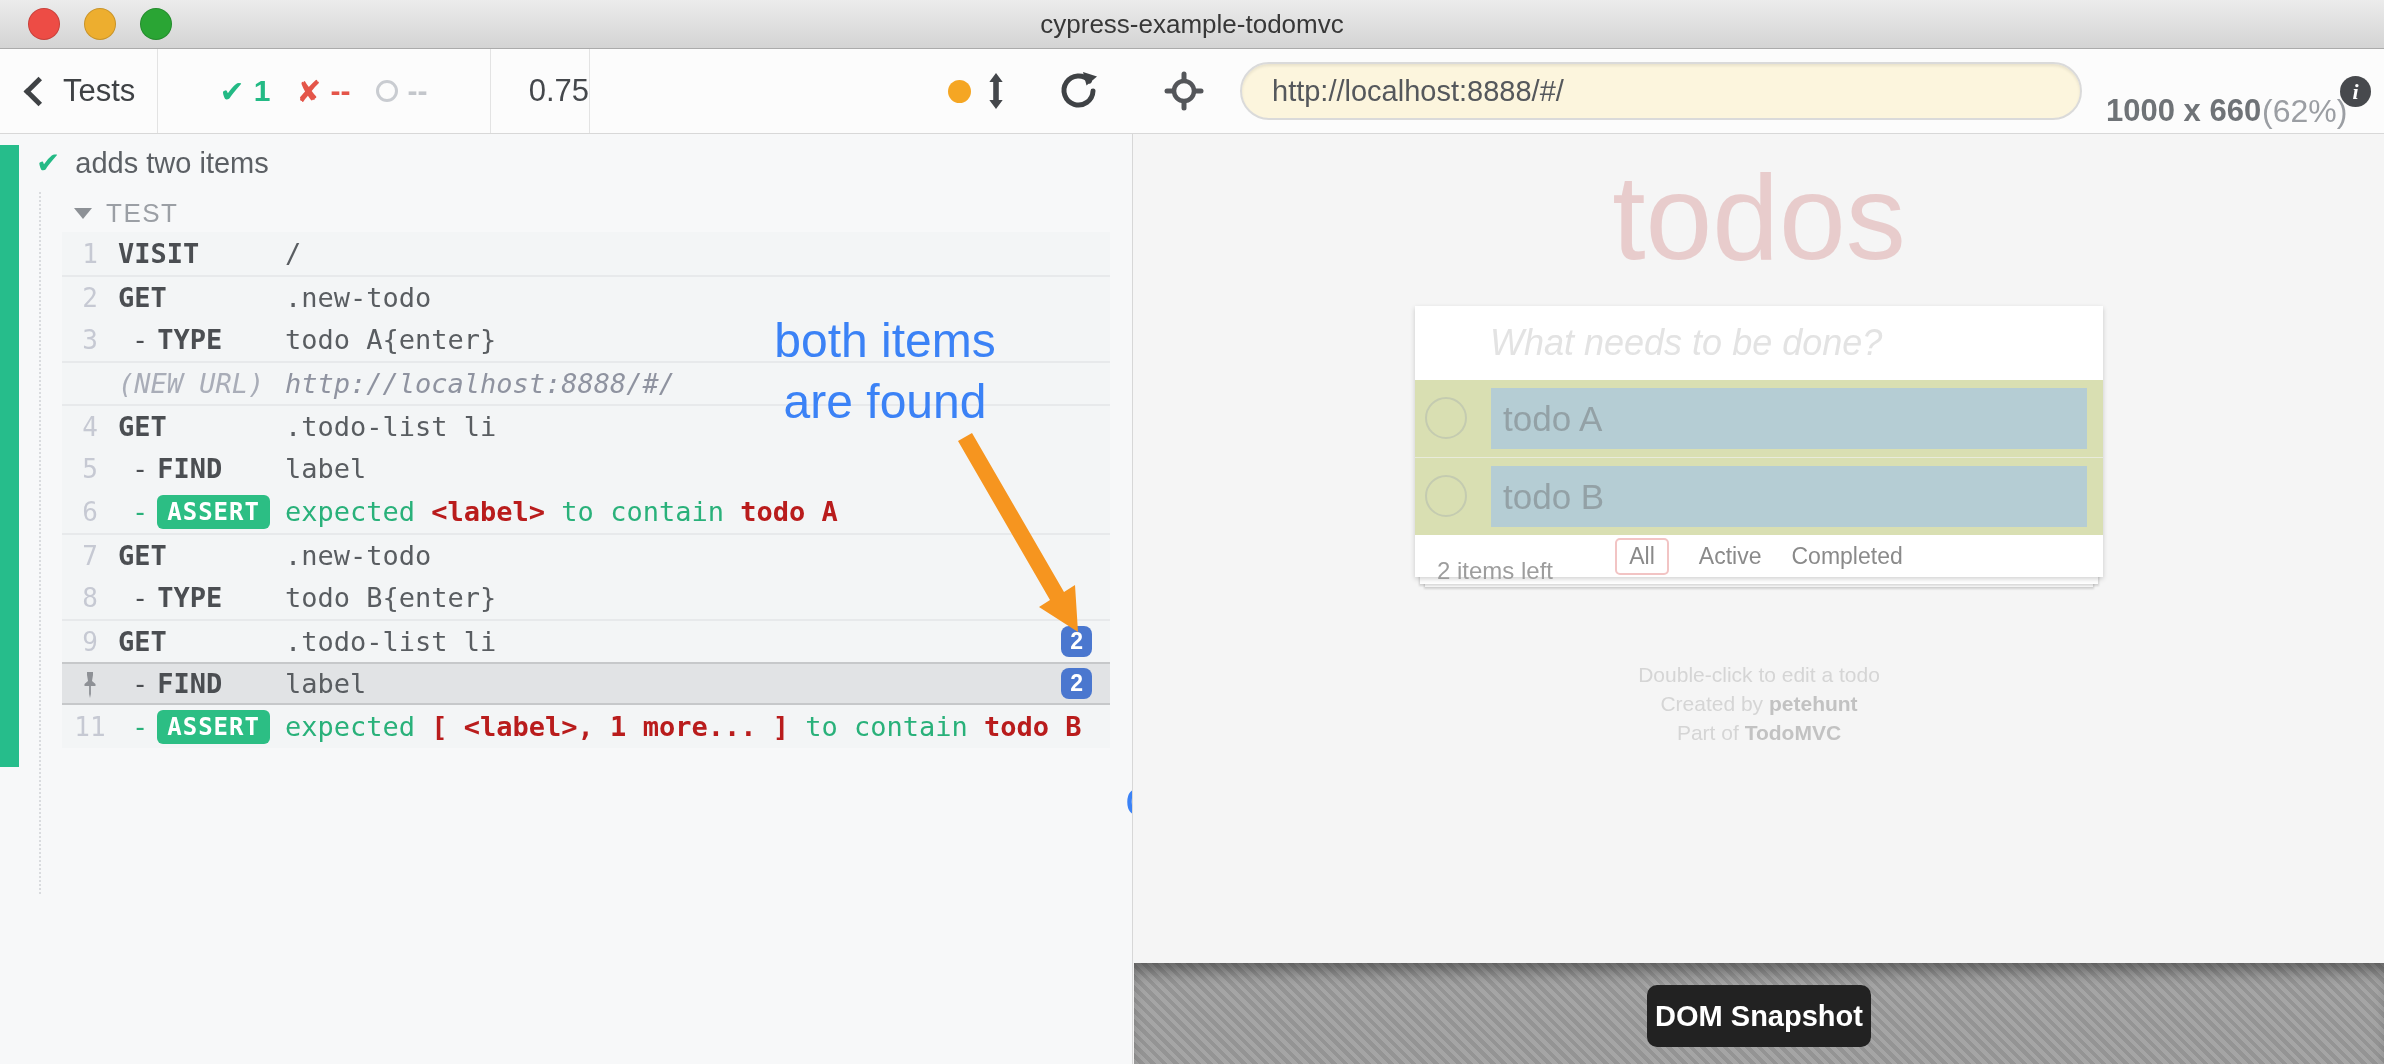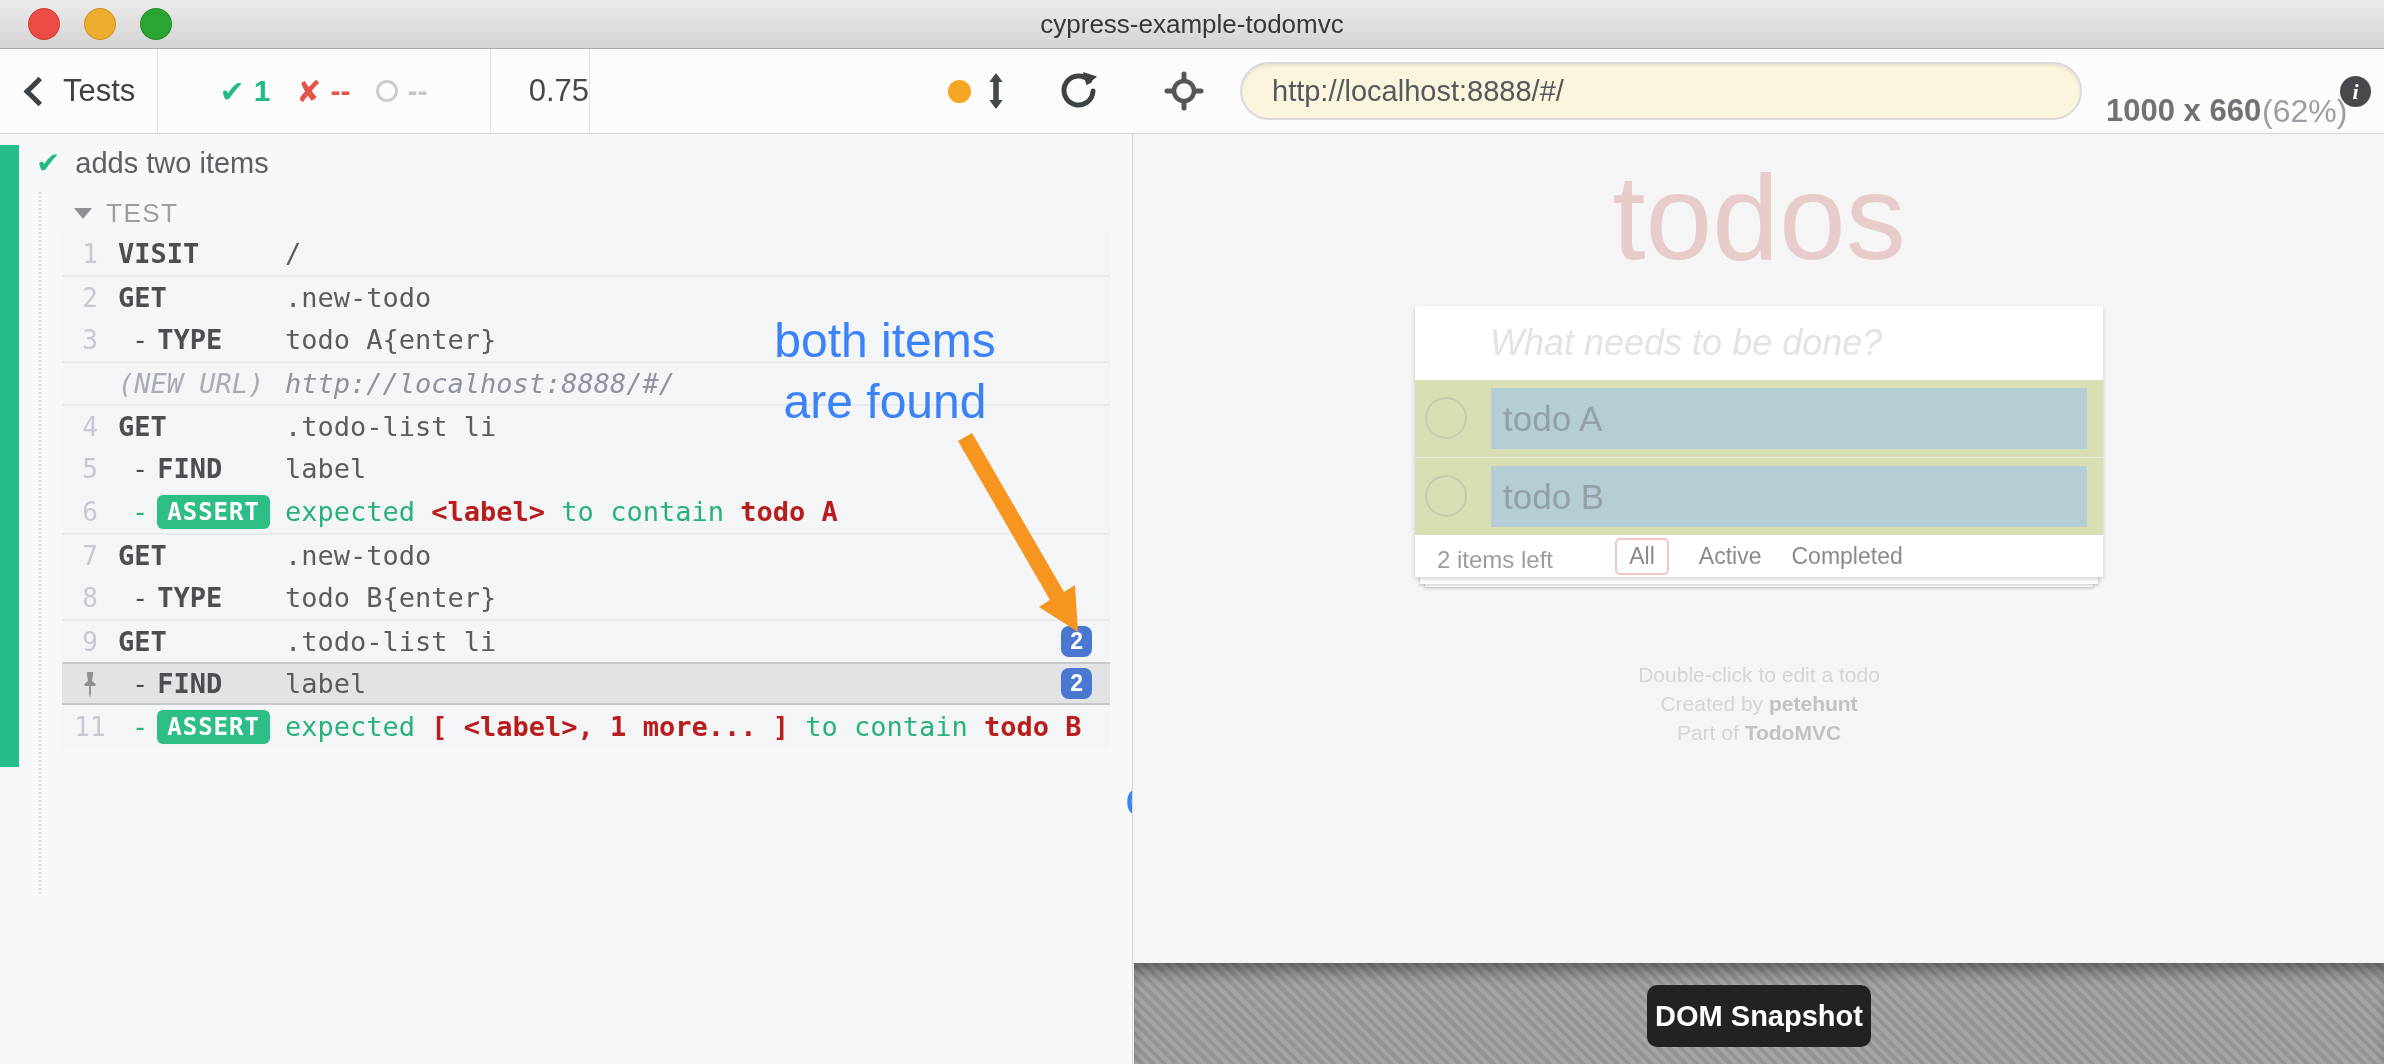--- a/index.html
+++ b/index.html
@@ -96,21 +96,21 @@
       0 20px 0 -10px #fff, 0 21px 2px -9px rgba(0,0,0,.15);}
   .new-todo-row{height:74px;line-height:74px;padding-left:75px;font-size:36px;
     font-style:italic;color:#e3e3e3;background:#fff;}
   .todo-item{position:relative;height:77px;background:#d9dfb2;}
   .todo-item + .todo-item{border-top:1px solid #e8ebda;}
   .toggle{position:absolute;left:10px;top:17px;width:42px;height:42px;border-radius:50%;
     border:2px solid #c4cbb0;box-sizing:border-box;}
   .todo-label{position:absolute;left:76px;top:8px;width:596px;height:61px;background:#b5cdd4;
     line-height:61px;padding-left:12px;box-sizing:border-box;font-size:35px;color:#93a1a6;}
   .todo-footer{position:relative;height:42px;background:#fff;font-size:23px;color:#9d9d9d;}
-  .todo-count{position:absolute;left:22px;top:4px;line-height:42px;font-size:24px;}
+  .todo-count{position:absolute;left:22px;top:15px;line-height:42px;font-size:24px;}
   .filters{position:absolute;left:0;top:0;width:100%;height:42px;display:flex;
     align-items:center;justify-content:center;gap:30px;}
   .filter{color:#8a8a8a;cursor:pointer;}
   .filter.active{border:2px solid #f2c4c4;border-radius:5px;padding:3px 12px;}
   .app-info{position:absolute;left:282px;top:526px;width:688px;text-align:center;
     font-size:21px;line-height:29px;color:#d5d5d5;}
   .app-info b{color:#c2c2c2;}
   .snap-region{position:absolute;left:1px;top:829px;width:1251px;height:101px;
     background:repeating-linear-gradient(45deg,#a5a5a5 0 4px,#949494 4px 8px);
     box-shadow:inset 0 14px 16px -6px rgba(0,0,0,.4);}

